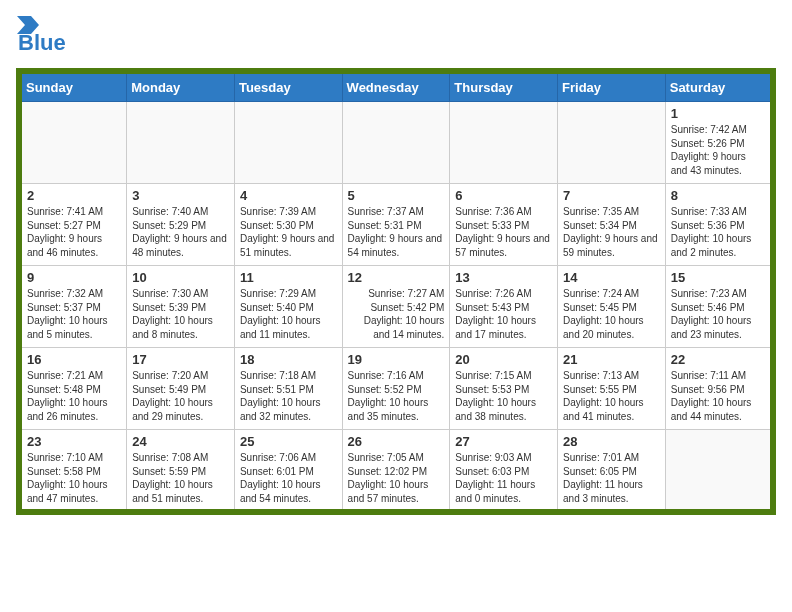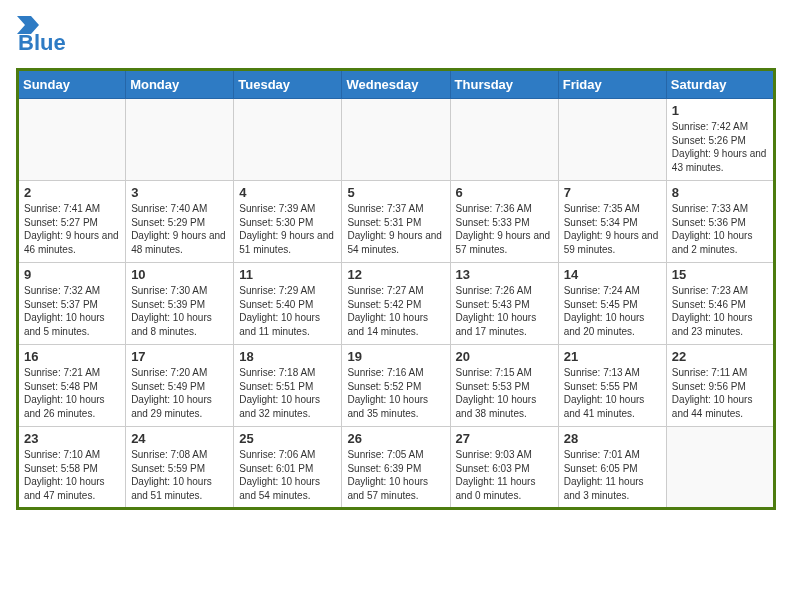--- a/index.html
+++ b/index.html
@@ -30,21 +30,21 @@
       color: #333;
       line-height: 1.1;
     }
     .location-title {
       font-size: 16px;
       color: #555;
     }
     .calendar {
       width: 100%;
       border-collapse: collapse;
-      border: 3px solid #4d7c0f;
+      border: 6px solid #4d7c0f;
     }
     .calendar th {
       background-color: #2e7bc4;
       color: #fff;
       font-size: 13px;
       font-weight: bold;
       padding: 6px 4px;
       text-align: left;
       border: 1px solid #2566a8;
     }
@@ -175,21 +175,21 @@
 Daylight: 10 hours and 8 minutes.</div>
         </td>
         <td>
           <span class="day-num">11</span>
           <div class="day-info" style="white-space: pre-line;">Sunrise: 7:29 AM
 Sunset: 5:40 PM
 Daylight: 10 hours and 11 minutes.</div>
         </td>
         <td>
           <span class="day-num">12</span>
-          <div class="day-info" style="white-space: pre-line;">Sunrise: 7:27 AM
+          <div class="day-info" style="white-space: pre-line; text-align: right;">Sunrise: 7:27 AM
 Sunset: 5:42 PM
 Daylight: 10 hours and 14 minutes.</div>
         </td>
         <td>
           <span class="day-num">13</span>
           <div class="day-info" style="white-space: pre-line;">Sunrise: 7:26 AM
 Sunset: 5:43 PM
 Daylight: 10 hours and 17 minutes.</div>
         </td>
         <td>
@@ -264,21 +264,21 @@
         </td>
         <td>
           <span class="day-num">25</span>
           <div class="day-info" style="white-space: pre-line;">Sunrise: 7:06 AM
 Sunset: 6:01 PM
 Daylight: 10 hours and 54 minutes.</div>
         </td>
         <td>
           <span class="day-num">26</span>
           <div class="day-info" style="white-space: pre-line;">Sunrise: 7:05 AM
-Sunset: 6:39 PM
+Sunset: 12:02 PM
 Daylight: 10 hours and 57 minutes.</div>
         </td>
         <td>
           <span class="day-num">27</span>
           <div class="day-info" style="white-space: pre-line;">Sunrise: 9:03 AM
 Sunset: 6:03 PM
 Daylight: 11 hours and 0 minutes.</div>
         </td>
         <td>
           <span class="day-num">28</span>

